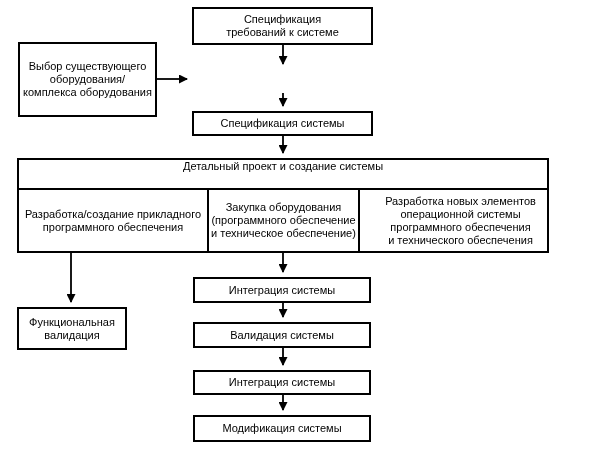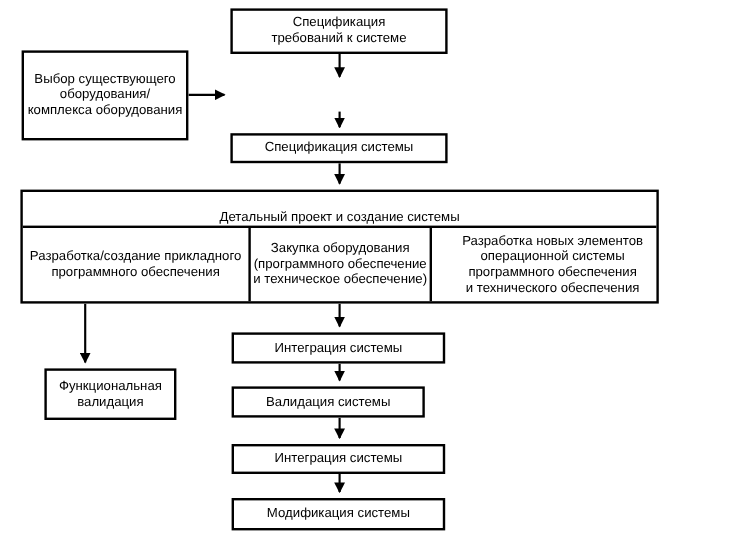--- a/index.html
+++ b/index.html
@@ -43,21 +43,21 @@
     background: #ffffff;
     border: 2px solid #000000;
     font-size: 11px;
     line-height: 13px;
   }
   .container-header {
     box-sizing: border-box;
     height: 30px;
     border-bottom: 2px solid #000000;
     display: flex;
-    align-items: flex-end;
+    align-items: flex-start;
     justify-content: center;
     text-align: center;
     white-space: pre-line;
   }
   .container-cells {
     display: flex;
     height: 61px;
   }
   .cell {
     box-sizing: border-box;
@@ -125,30 +125,30 @@
       </div>
       <div class="cell last" style="width:187px;">
         <span>Разработка новых элементов
 операционной системы
 программного обеспечения
 и технического обеспечения</span>
       </div>
     </div>
   </div>
 
-  <div class="box" style="left:17px; top:307px; width:110px; height:43px;margin-left:20px;">
+  <div class="box" style="left:17px; top:307px; width:110px; height:43px;">
     <span>Функциональная
 валидация</span>
   </div>
 
   <div class="box" style="left:193px; top:277px; width:178px; height:26px;">
     <span>Интеграция системы</span>
   </div>
 
-  <div class="box" style="left:193px; top:322px; width:161px; height:26px;">
+  <div class="box" style="left:193px; top:322px; width:178px; height:26px;">
     <span>Валидация системы</span>
   </div>
 
   <div class="box" style="left:193px; top:370px; width:178px; height:25px;">
     <span>Интеграция системы</span>
   </div>
 
   <div class="box" style="left:193px; top:415px; width:178px; height:27px;">
     <span>Модификация системы</span>
   </div>

